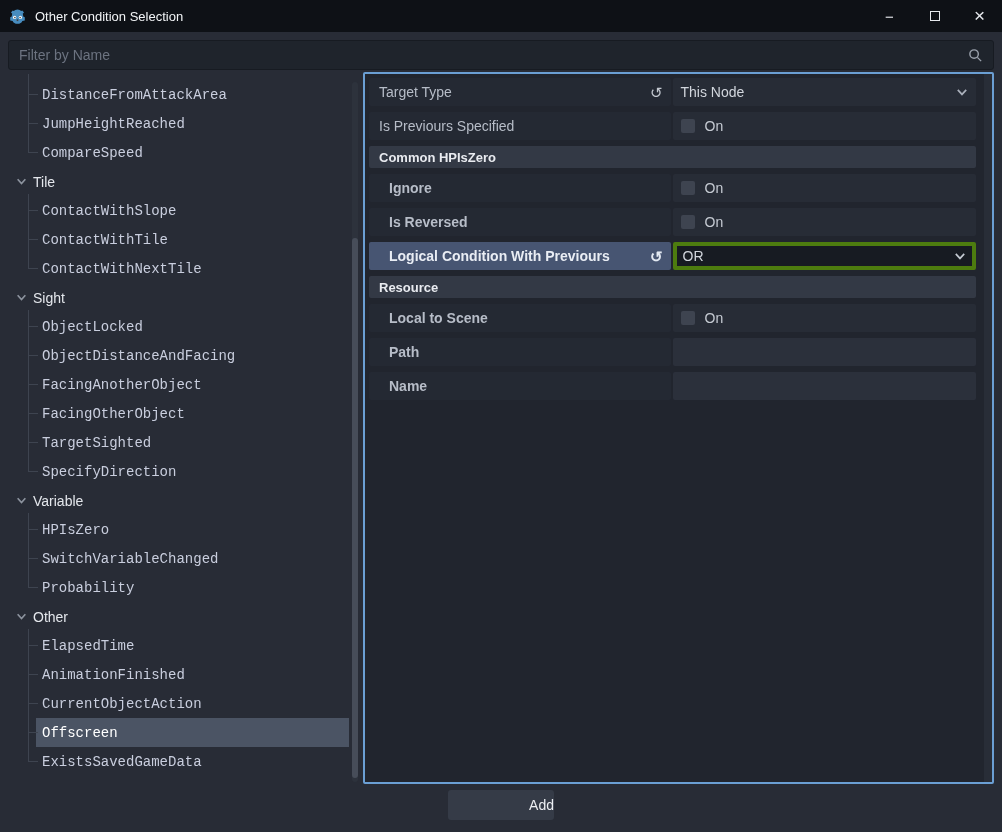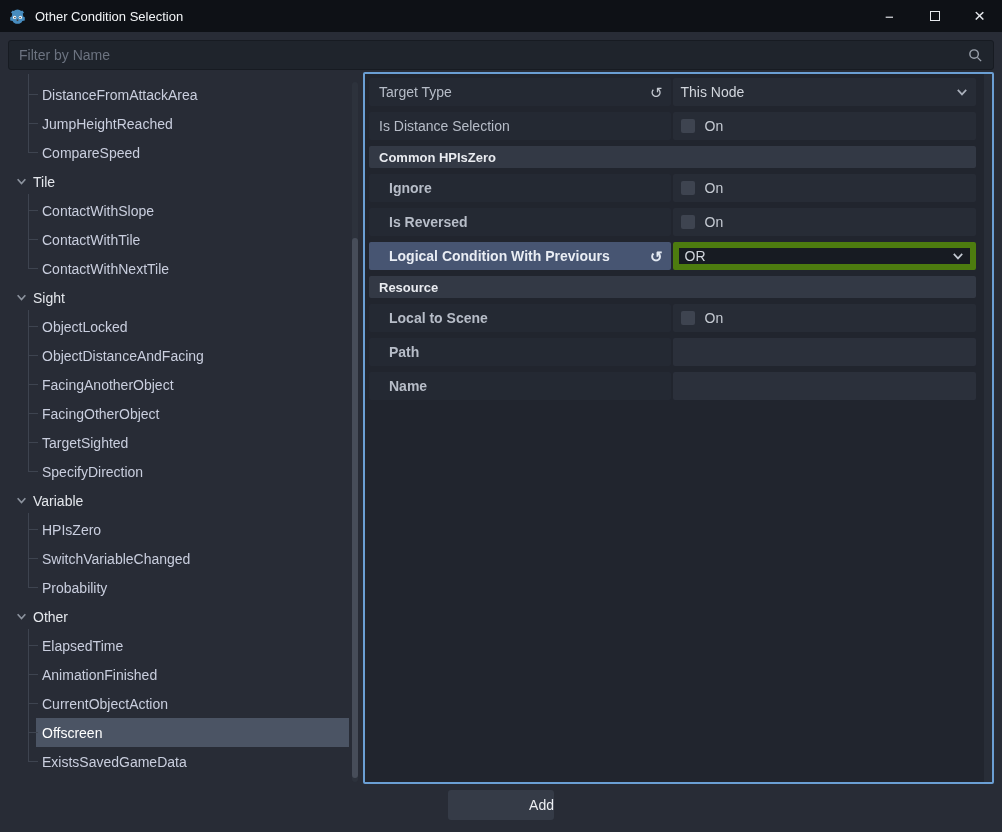--- a/index.html
+++ b/index.html
@@ -39,21 +39,21 @@
   .search-ic { width:15px; height:15px; flex:none; display:flex; }
 
   
   .content { display:flex; padding:0 8px; height:706px; align-items:flex-start; }
 
   
   .left-panel { width:350px; flex:none; position:relative; height:706px; }
   .tree { padding-top:2px; }
   .titem { height:29px; display:flex; align-items:center; margin-right:9px; }
   .titem.cat { padding-left:8px; gap:6px; font-weight:normal; color:#e4e7ec; cursor:pointer; }
-  .titem.child { padding-left:34px; color:#c9cede; position:relative; cursor:pointer; }
+  .titem.child { padding-left:34px; color:#c9cede; position:relative; cursor:pointer;font-family:Liberation Mono, monospace; }
   .titem.child::before {
     content:""; position:absolute; left:20px; top:14px; width:10px; height:1px; background:#3e4450;
   }
   .kids { position:relative; }
   .kids::before {
     content:""; position:absolute; left:20px; top:-2px; bottom:14px; width:1px; background:#3e4450;
   }
   .kids.orphan::before { top:-6px; }
   .titem.child.selected {
     background:linear-gradient(to right, transparent 28px, #4b5464 28px);
@@ -86,21 +86,21 @@
   }
   .plabel.ind { padding-left:20px;font-weight:bold; }
   .plabel.hl { background:#475572; color:#e9edf4; }
   .plabel.hl .revert { color:#e3e9f2; }
   .revert { font-size:15px; color:#c3c8d0; cursor:pointer; line-height:1; }
   .pvalue {
     flex:1; background:#272c36; border-radius:2px;
     display:flex; align-items:center; padding:0 8px; color:#d2d6dd;
   }
   .pvalue.dropdown { justify-content:space-between; cursor:pointer; }
-  .pvalue.dropdown.focused { border:6px solid #4d7c0f; background:#171b22; padding:0 6px; }
+  .pvalue.dropdown.focused { border:4px solid #4d7c0f; background:#171b22; padding:0 6px; }
   .checkbox {
     width:14px; height:14px; background:#3e4450; border-radius:2px;
     margin-right:10px; flex:none; cursor:pointer;
   }
   .onlabel { color:#c6cbd3; }
   .pheader {
     height:22px; margin-bottom:6px; background:#333945; border-radius:2px;
     color:#e9ebf0; font-weight:bold; font-size:13px;
     display:flex; align-items:center; padding-left:10px;
   }
@@ -280,21 +280,21 @@
           <span class="chev">
               <svg width="12" height="12" viewBox="0 0 10 10">
                 <path d="M1.5 3.2 L5 7 L8.5 3.2" stroke="#aab0bb" stroke-width="1.4" fill="none"></path>
               </svg>
             </span>
         </div>
       </div>
 
       <div class="prow">
         <div class="plabel">
-          <span>Is Distance Selection</span>
+          <span>Is Previours Specified</span>
         </div>
         <div class="pvalue">
           <span class="checkbox"></span>
           <span class="onlabel">On</span>
         </div>
       </div>
 
       <div class="pheader">Common HPIsZero</div>
 
       <div class="prow">

